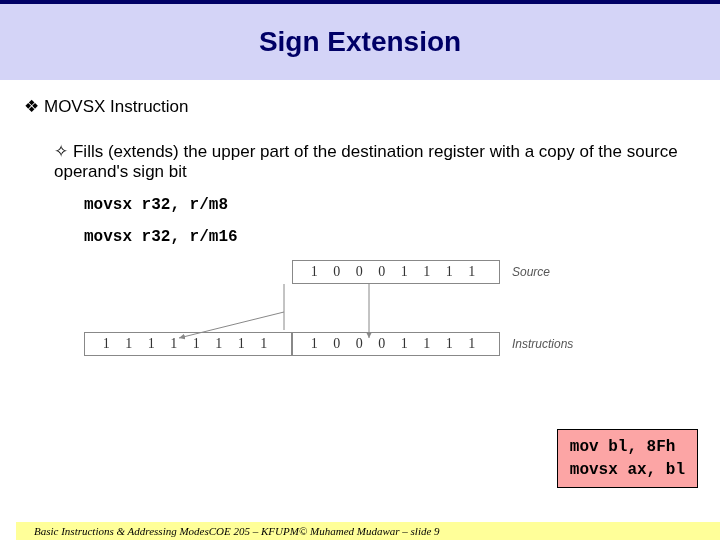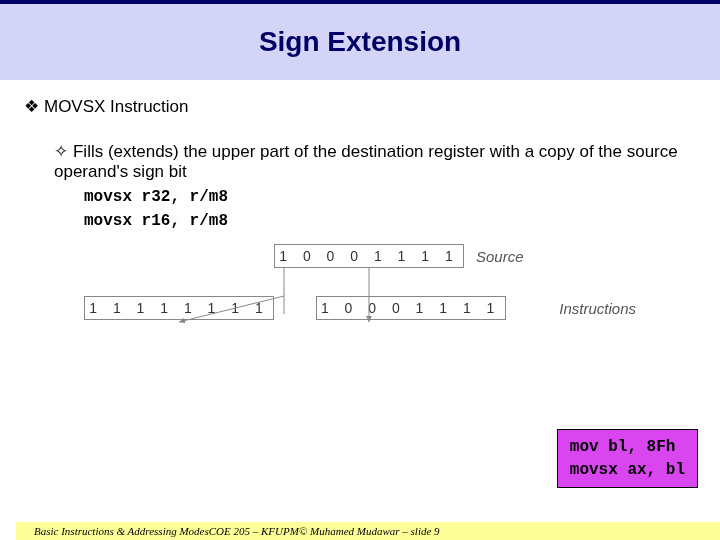--- a/index.html
+++ b/index.html
@@ -21,59 +21,59 @@
     font-weight: bold;
     color: #000066;
   }
   .content {
     padding: 10px 24px 0 24px;
     font-size: 17px;
     color: #000;
   }
   .lvl1 { margin: 6px 0 6px 0; }
   .lvl2 { margin: 24px 0 6px 30px; }
-  .lvl3 { margin: 6px 0 6px 60px; font-family: "Courier New", monospace; font-weight: bold; font-size: 16px; }
+  .lvl3 { margin: 14px 0 6px 60px; font-family: "Courier New", monospace; font-weight: bold; font-size: 16px; }
   .bullet-dia::before { content: "❖ "; color: #000; }
   .bullet-cross::before { content: "✧ "; color: #000; }
 
   .diagram {
     margin: 14px 60px 0 60px;
     position: relative;
   }
   .reg-row { display: flex; align-items: center; margin-bottom: 8px; }
   .reg-half {
     border: 1px solid #888;
     background: #fff;
-    width: 190px; height: 24px;
+    width: 208px; height: 24px;
     display: flex; align-items: center; justify-content: center;
-    font-family: Liberation Sans, sans-serif;
+    font-family: Liberation Serif, serif;
     font-size: 14px;
     letter-spacing: 6px;
     color: #333;
   }
   .reg-half.empty { border: none; }
   .lbl {
     font-style: italic;
     color: #555;
     margin-left: 12px;
-    font-size: 15px;
+    font-size: 12px;
   }
   svg.arrows {
     position: absolute;
     top: 22px; left: 0;
     width: 400px; height: 64px;
     pointer-events: none;
   }
-  .dest-row { margin-top: 28px; justify-content: space-between; }
+  .dest-row { margin-top: 48px; }
 
   .code-box {
     position: absolute;
     right: 22px; bottom: 52px;
     border: 1.5px solid #000;
-    background: #d946ef;
+    background: #fca5a5;
     padding: 6px 12px;
     font-family: "Courier New", monospace;
     font-weight: bold;
     font-size: 16px;
     line-height: 1.4;
   }
 
   .footer {
     position: absolute;
     left: 16px; bottom: 0;
@@ -95,21 +95,21 @@
   <div class="title">Sign Extension</div>
 </div>
 
 <div class="content">
 
   <div class="lvl1 bullet-dia">MOVSX Instruction</div>
 
   <div class="lvl2 bullet-cross">Fills (extends) the upper part of the destination register with a copy of the source operand's sign bit</div>
 
   <div class="lvl3">movsx r32, r/m8</div>
-  <div class="lvl3">movsx r16, r/m8</div>
+  <div class="lvl3">movsx r32, r/m16</div>
 
   <div class="diagram">
     <div class="reg-row">
       <div class="reg-half empty"></div>
       <div class="reg-half">1 0 0 0 1 1 1 1</div>
       <div class="lbl">Source</div>
     </div>
 
     <svg class="arrows">
       <defs>

